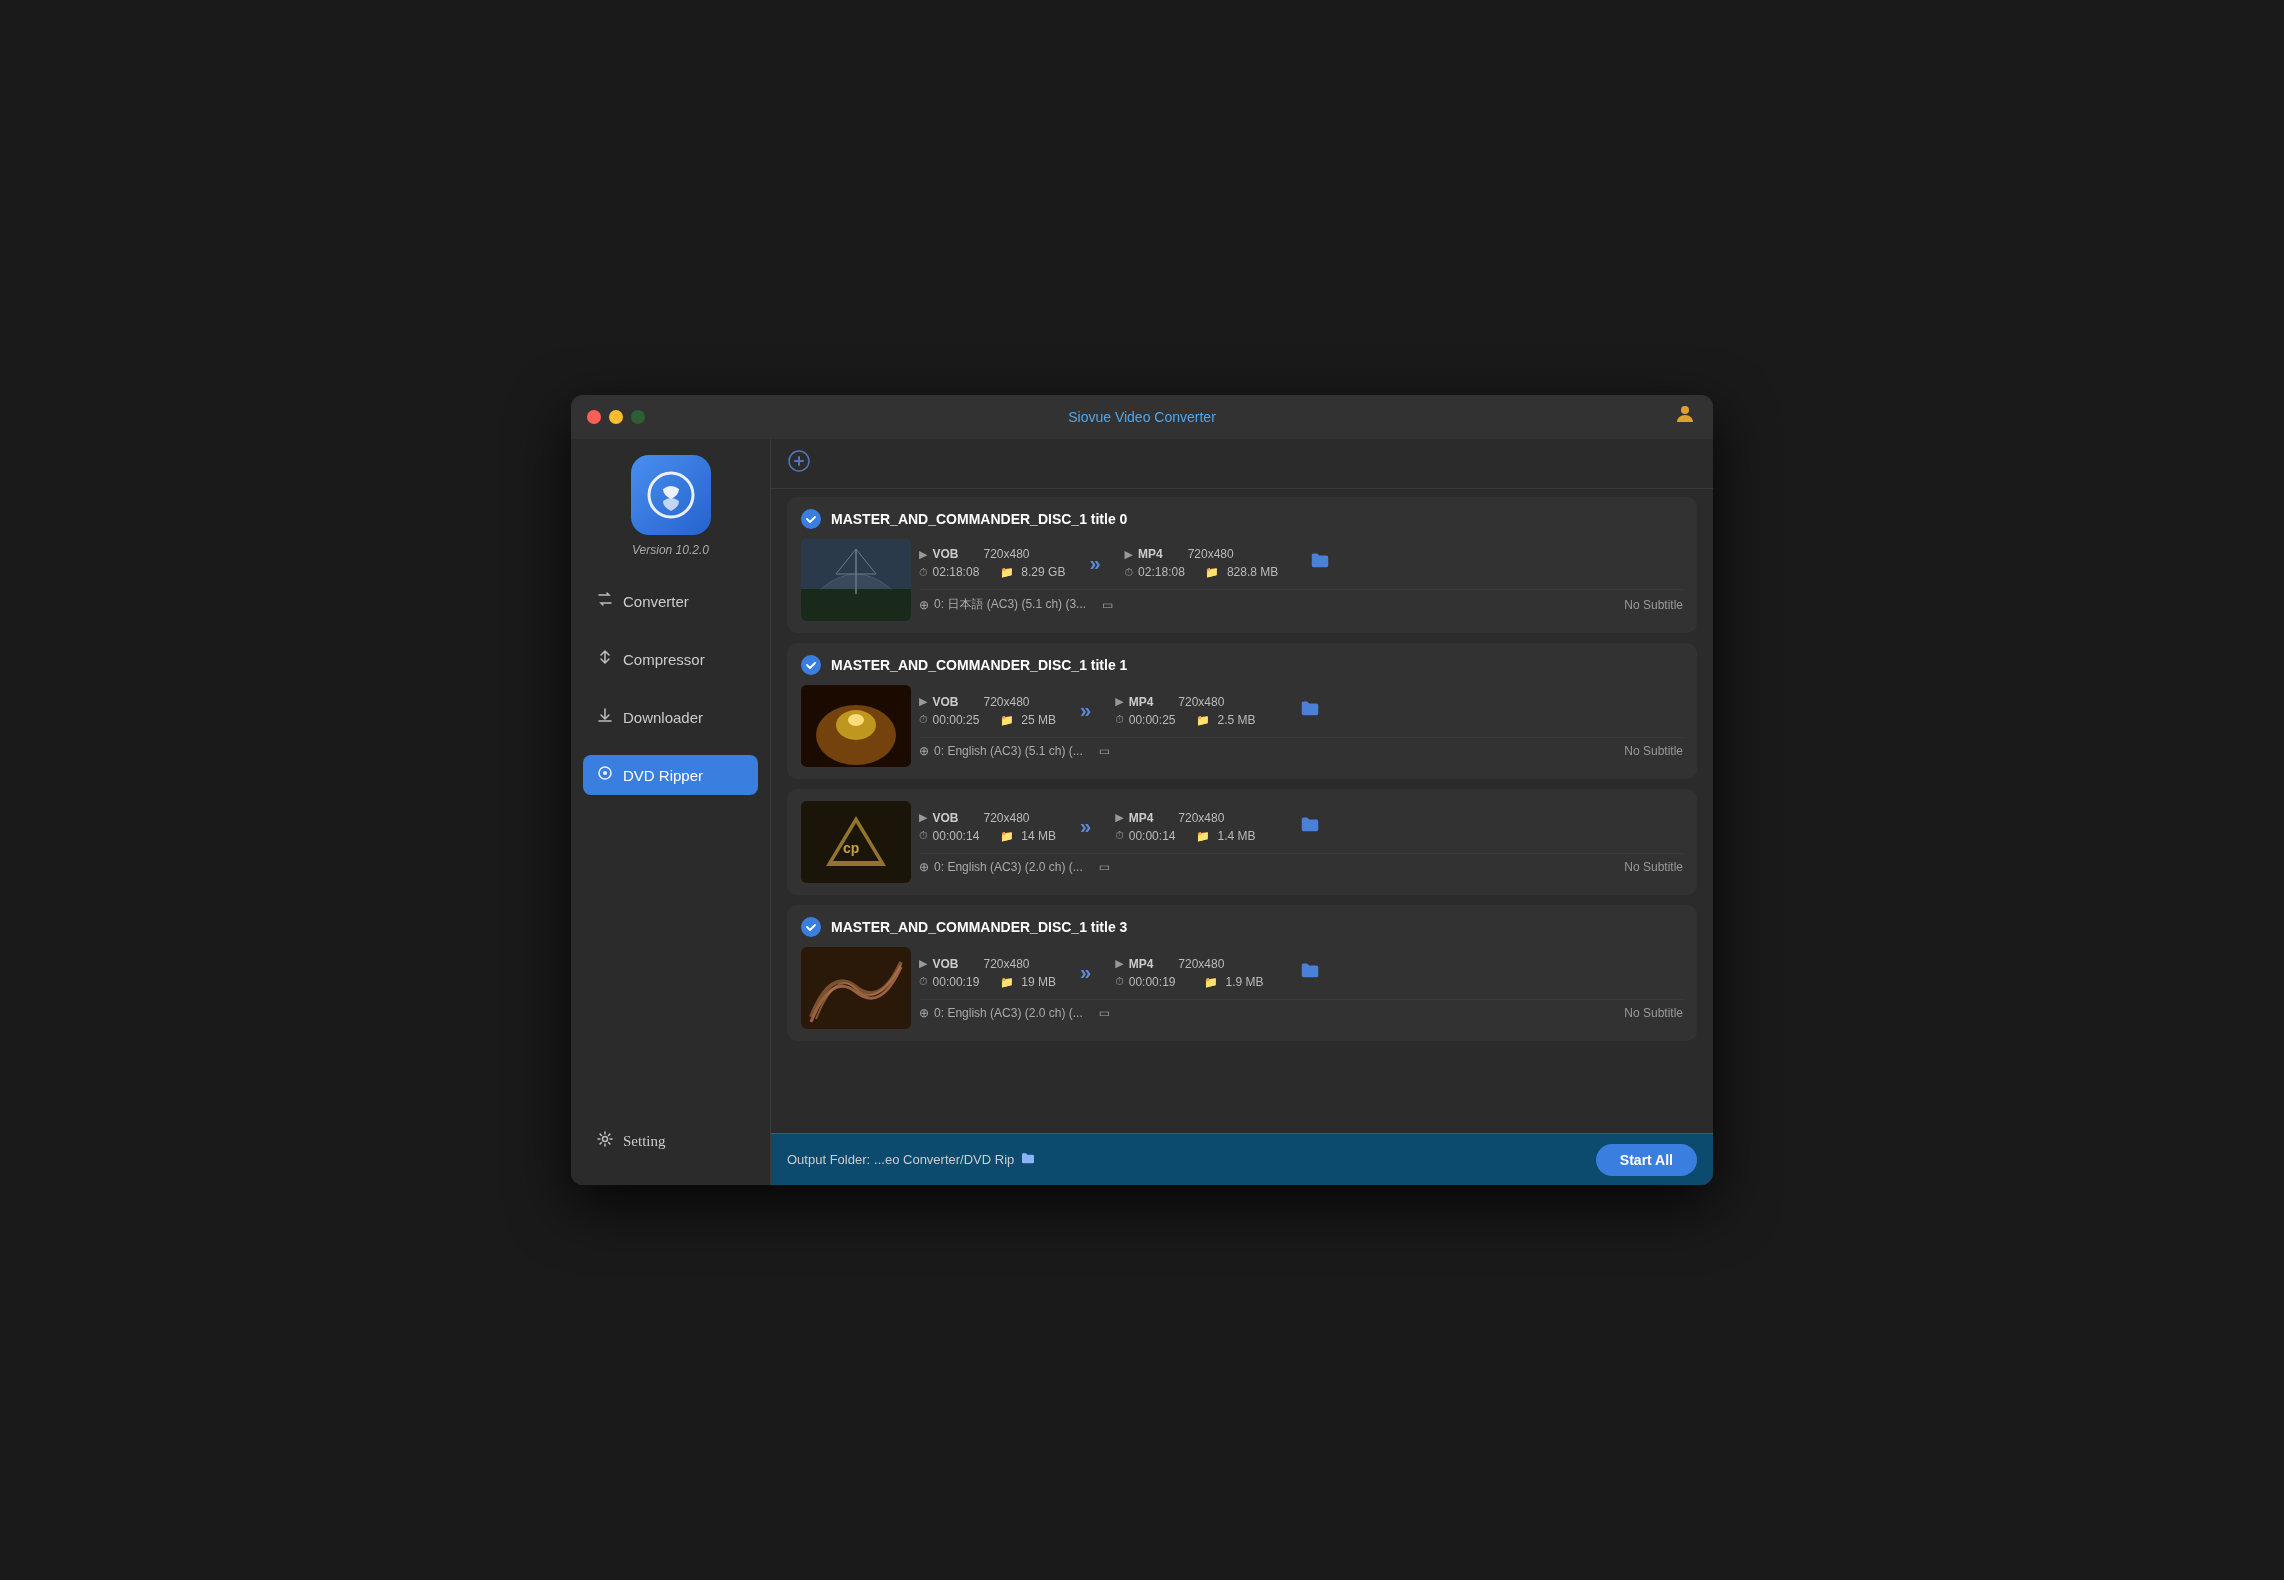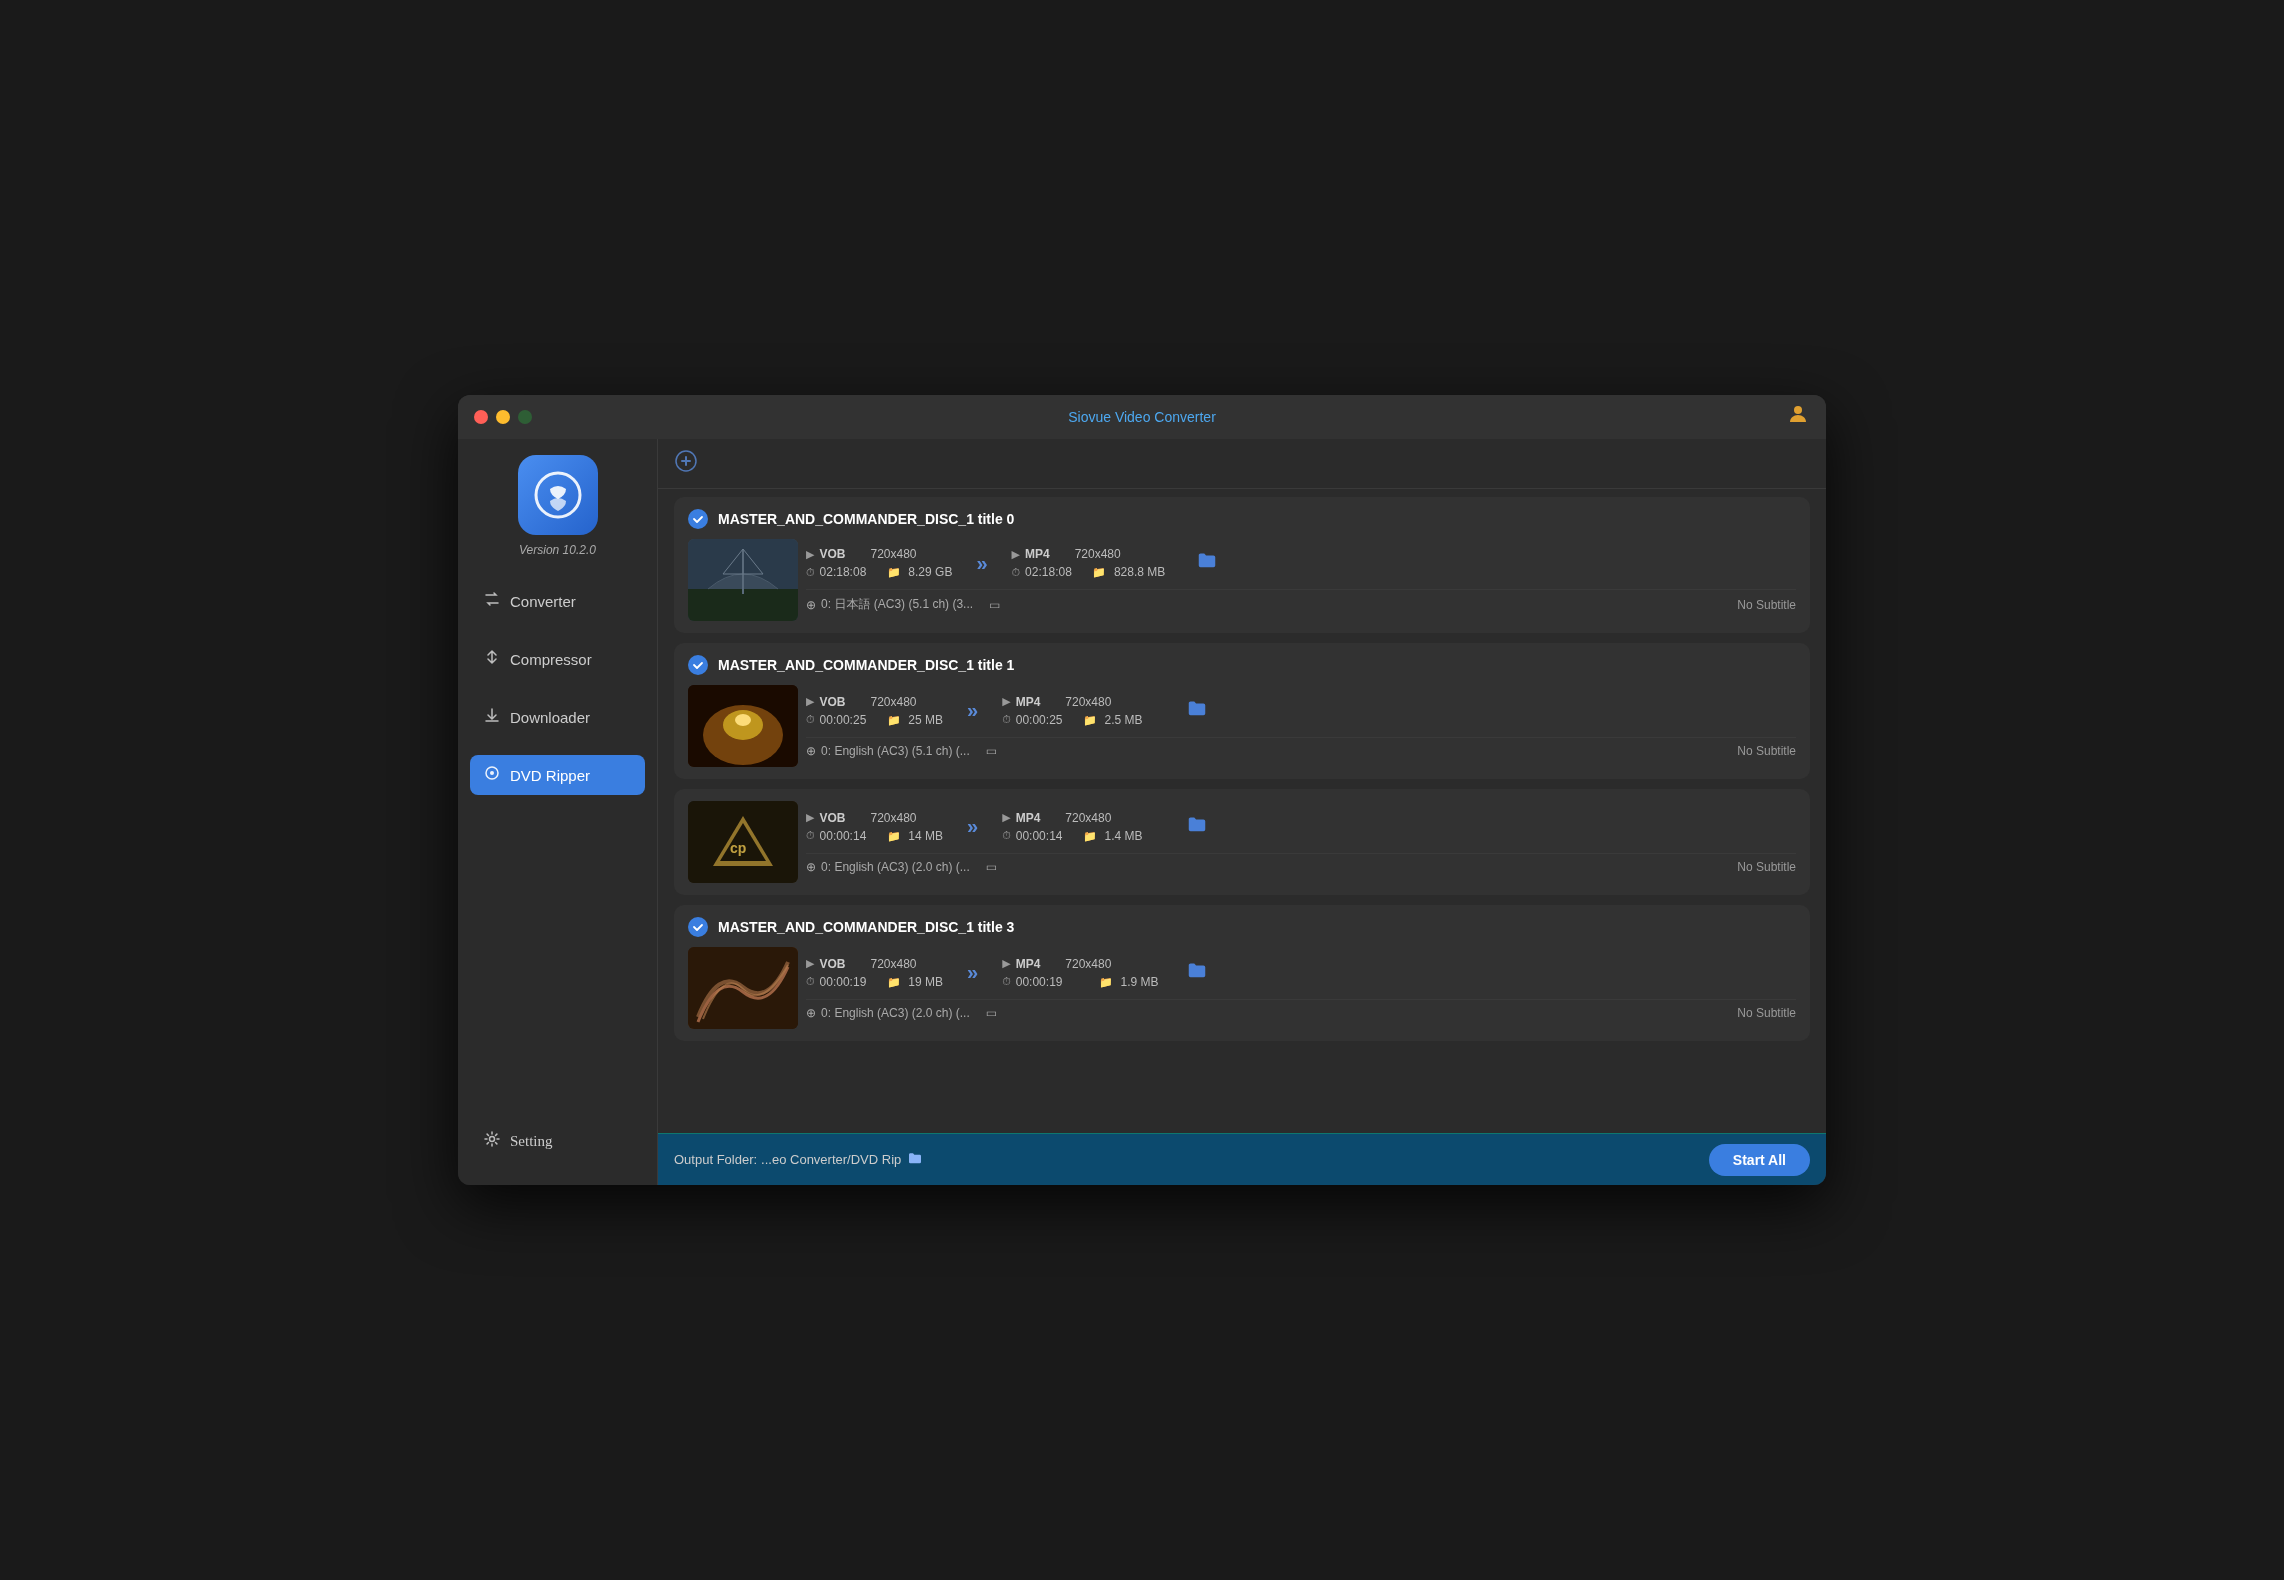--- a/index.html
+++ b/index.html
@@ -5,21 +5,21 @@
     * { box-sizing: border-box; margin: 0; padding: 0; }
     body {
       background: #1a1a1a;
       display: flex;
       align-items: center;
       justify-content: center;
       min-height: 100vh;
       font-family: -apple-system, BlinkMacSystemFont, 'Segoe UI', sans-serif;
     }
     .window {
-      width: 1368px;
+      width: 1142px;
       height: 790px;
       background: #2b2b2b;
       border-radius: 12px;
       overflow: hidden;
       display: flex;
       flex-direction: column;
       box-shadow: 0 20px 60px rgba(0,0,0,0.8);
     }
     .title-bar {
       background: #323232;
@@ -665,21 +665,21 @@
                 <div class="arrow-icon">»</div>
                 <div class="output-meta">
                   <div class="meta-item">
                     <span class="mi">▶</span>
                     <span class="format-badge">MP4</span>
                     <span style="margin-left:20px; color:#bbb;">720x480</span>
                   </div>
                   <div class="meta-item">
                     <span class="mi">⏱</span>
                     <span>00:00:19</span>
-                    <span style="margin-left:32px;">
+                    <span style="margin-left:24px;">
                       <span class="mi">📁</span>
                       <span style="margin-left:4px;">1.9 MB</span>
                     </span>
                   </div>
                 </div>
                 <div class="folder-btn">
                   <svg width="22" height="22" viewBox="0 0 24 24" fill="#4a80d8">
                     <path d="M3 7c0-1.1.9-2 2-2h4l2 2h8a2 2 0 012 2v9a2 2 0 01-2 2H5a2 2 0 01-2-2V7z"></path>
                   </svg>
                 </div>

